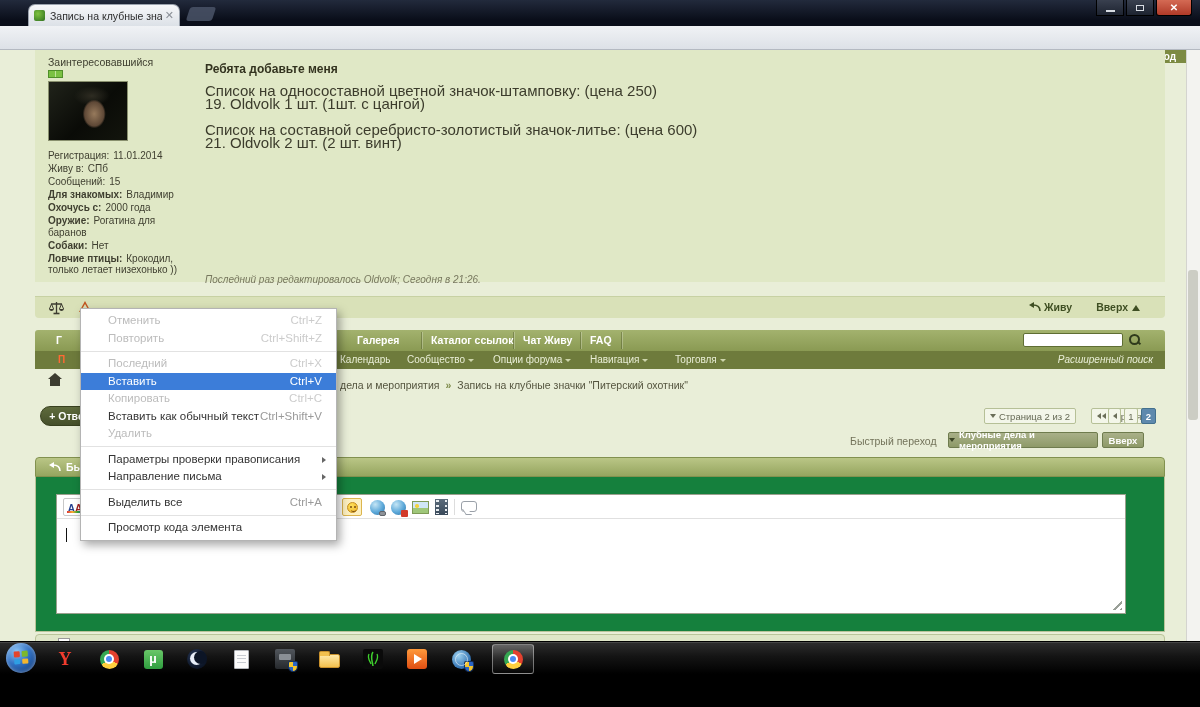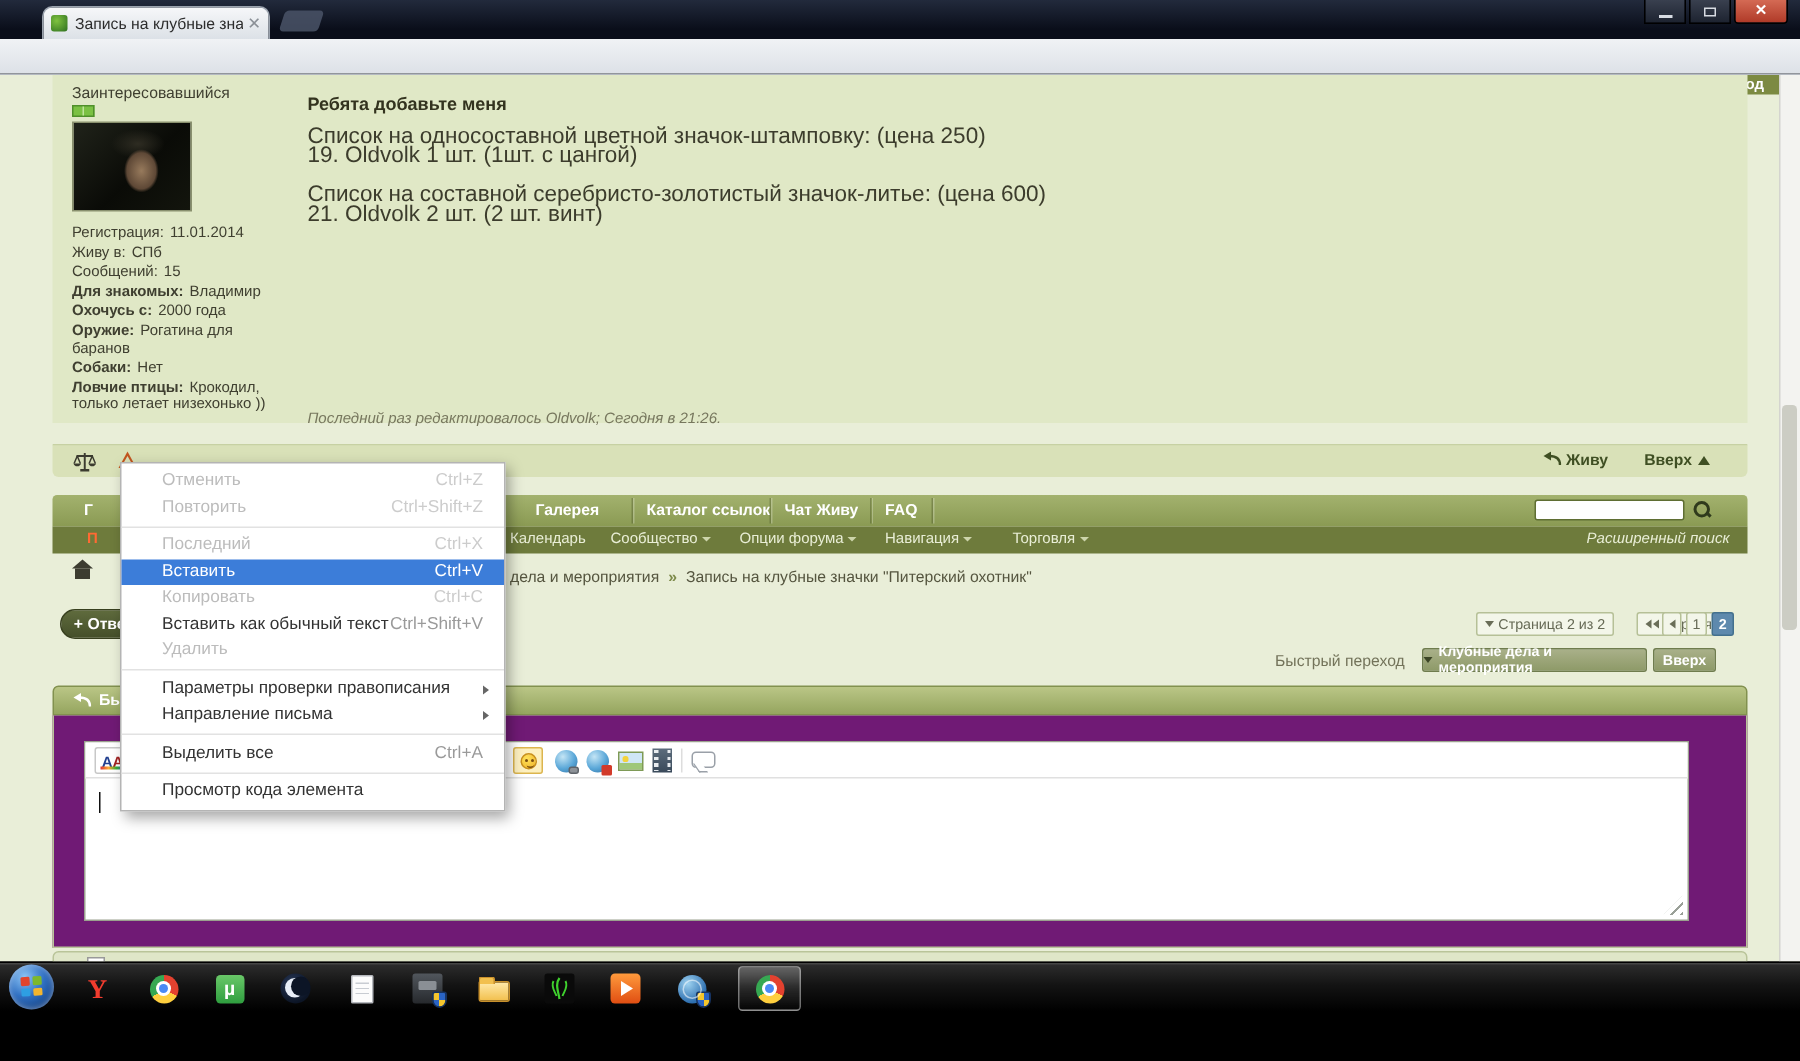--- a/index.html
+++ b/index.html
@@ -126,21 +126,21 @@
   .qjlabel { left:850px; top:435px; font-size:10.5px; color:#73735a; }
   .qjbtn { top:432px; height:16px; background:linear-gradient(#a9b089,#8e9a68); border:1px solid #6f7c4e;
     border-radius:2px; color:#fff; font-size:9.5px; font-weight:bold;
     display:flex; align-items:center; justify-content:center; gap:4px; }
   .qjcaret { border-top:4px solid #3c4526; border-left:3.5px solid transparent; border-right:3.5px solid transparent; }
 
   .qr { left:35px; top:457px; width:1130px; height:175px; }
   .qrhead { left:0; top:0; width:1130px; height:20px; border-radius:4px 4px 0 0;
     background:linear-gradient(#bac686,#95a55f); border:1px solid #82914f; }
   .qrtitle { left:30px; top:3px; color:#fff; font-weight:bold; font-size:10.5px; }
-  .qrbody { left:0; top:20px; width:1130px; height:155px; background:#701a75;
+  .qrbody { left:0; top:20px; width:1130px; height:155px; background:#15803d;
     border:1px solid #b9c499; border-top:none; }
   .editor { left:20px; top:17px; width:1070px; height:120px; background:#fff; border:1px solid #9aa08e; }
   .etoolbar { left:0; top:0; width:1068px; height:24px; border-bottom:1px solid #e0e0e0; background:#fff; }
   .fontbtn { left:6px; top:3px; width:24px; height:18px; border:1px solid #c8c8c8; border-radius:2px;
     text-align:center; line-height:15px; }
   .fontbtn .a1 { color:#223f8f; font-weight:bold; font-size:10px; }
   .fontbtn .a2 { color:#a02020; font-weight:bold; font-size:10px; }
   .fontbtn .ul { position:absolute; left:3px; right:3px; bottom:2px; height:2.5px;
     background:linear-gradient(90deg,#d33,#fa3,#3a3,#36c); }
   .smilebtn { left:285px; top:3px; width:20px; height:18px; background:#fdf0c0; border:1px solid #dcb54e; border-radius:2px; }

